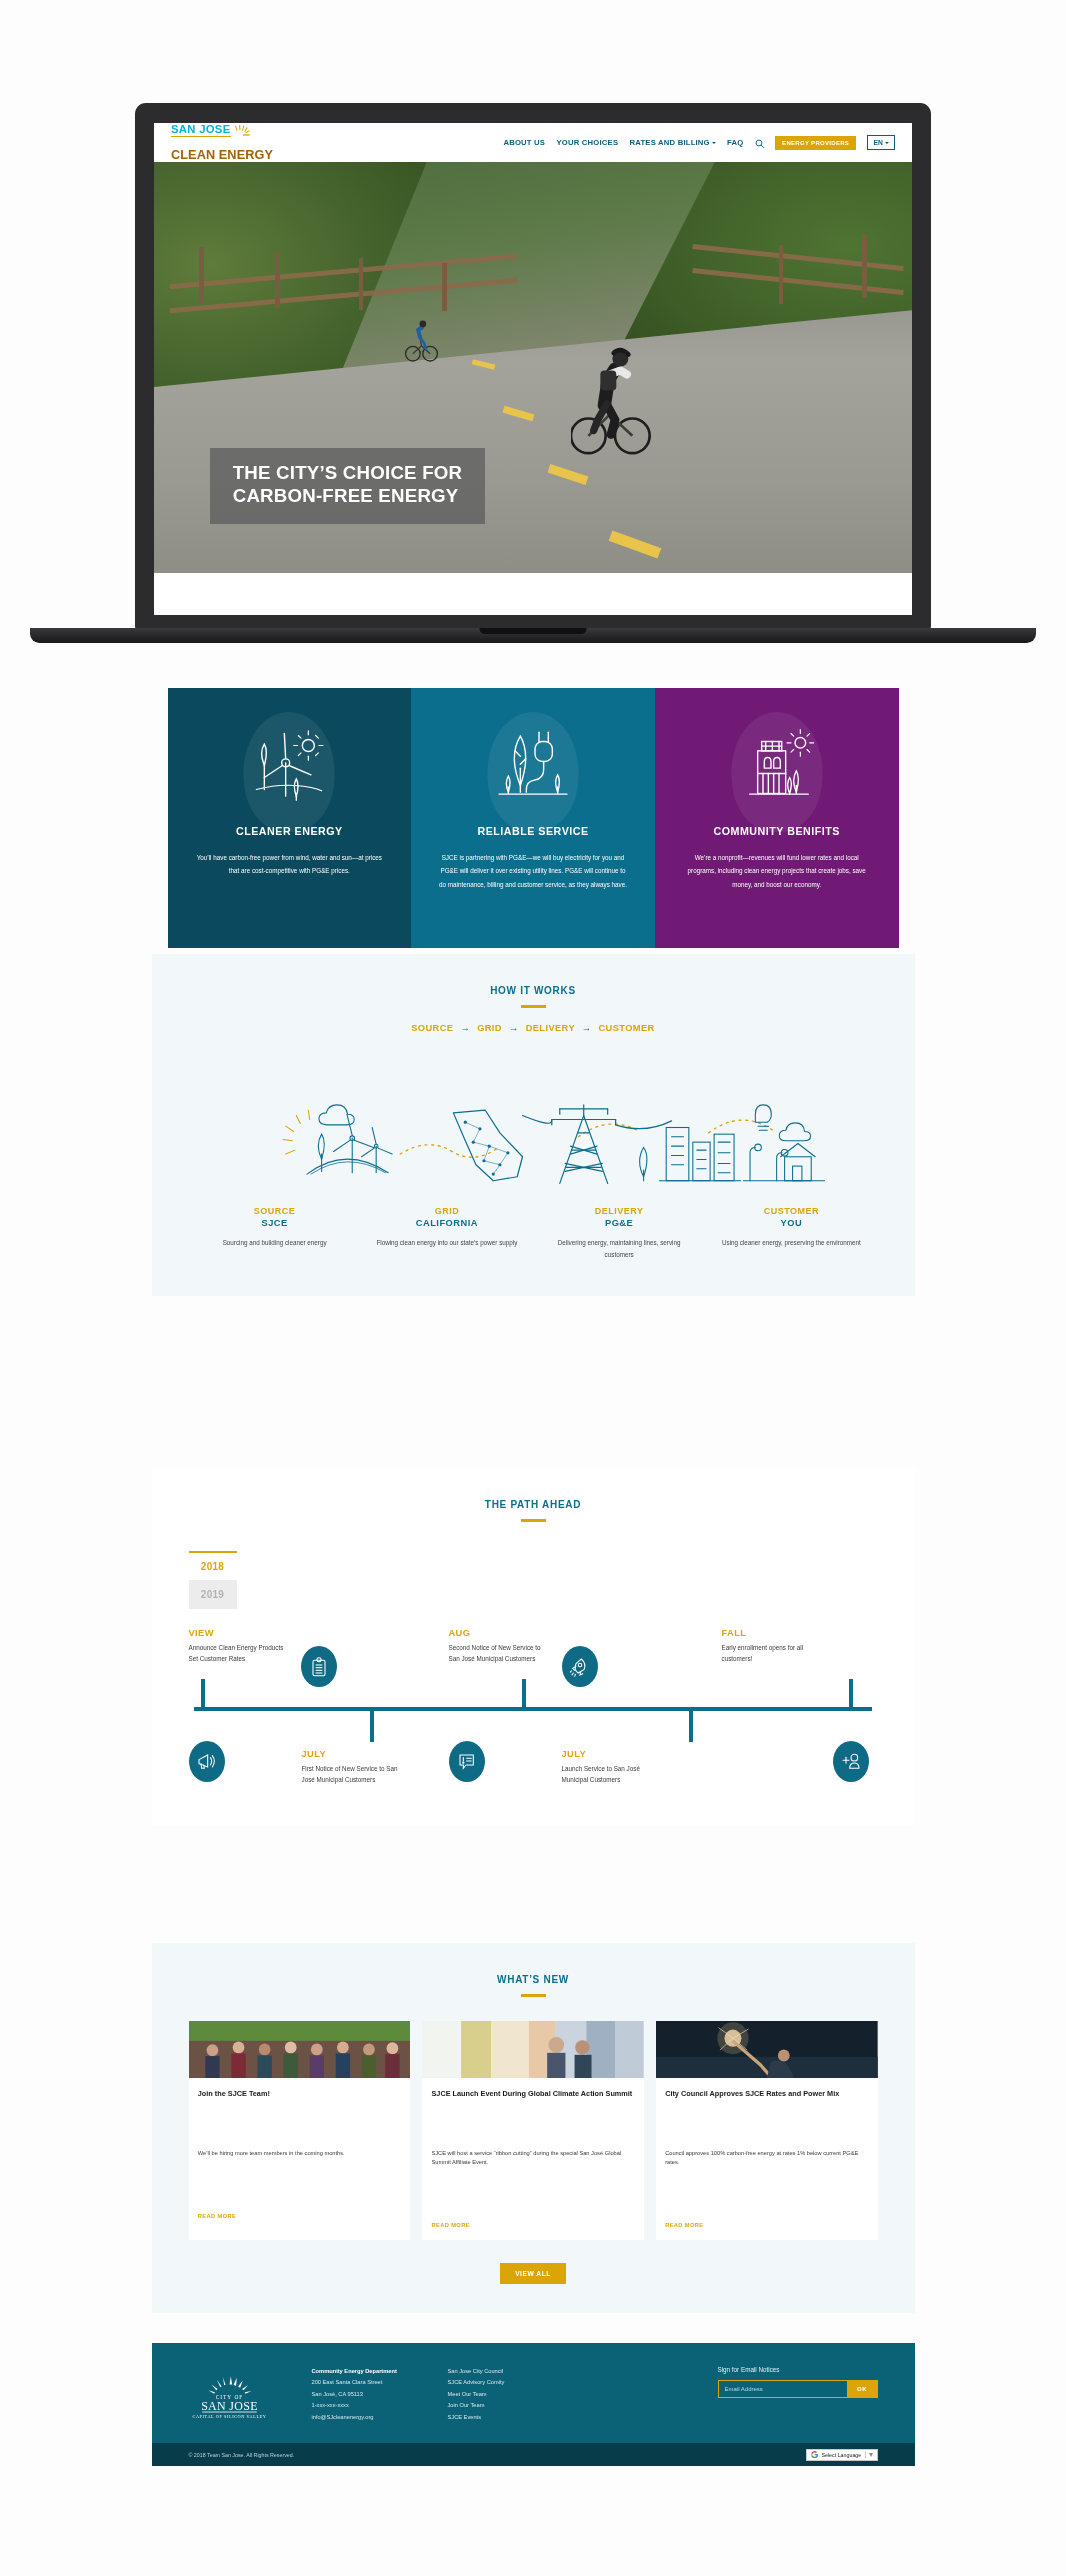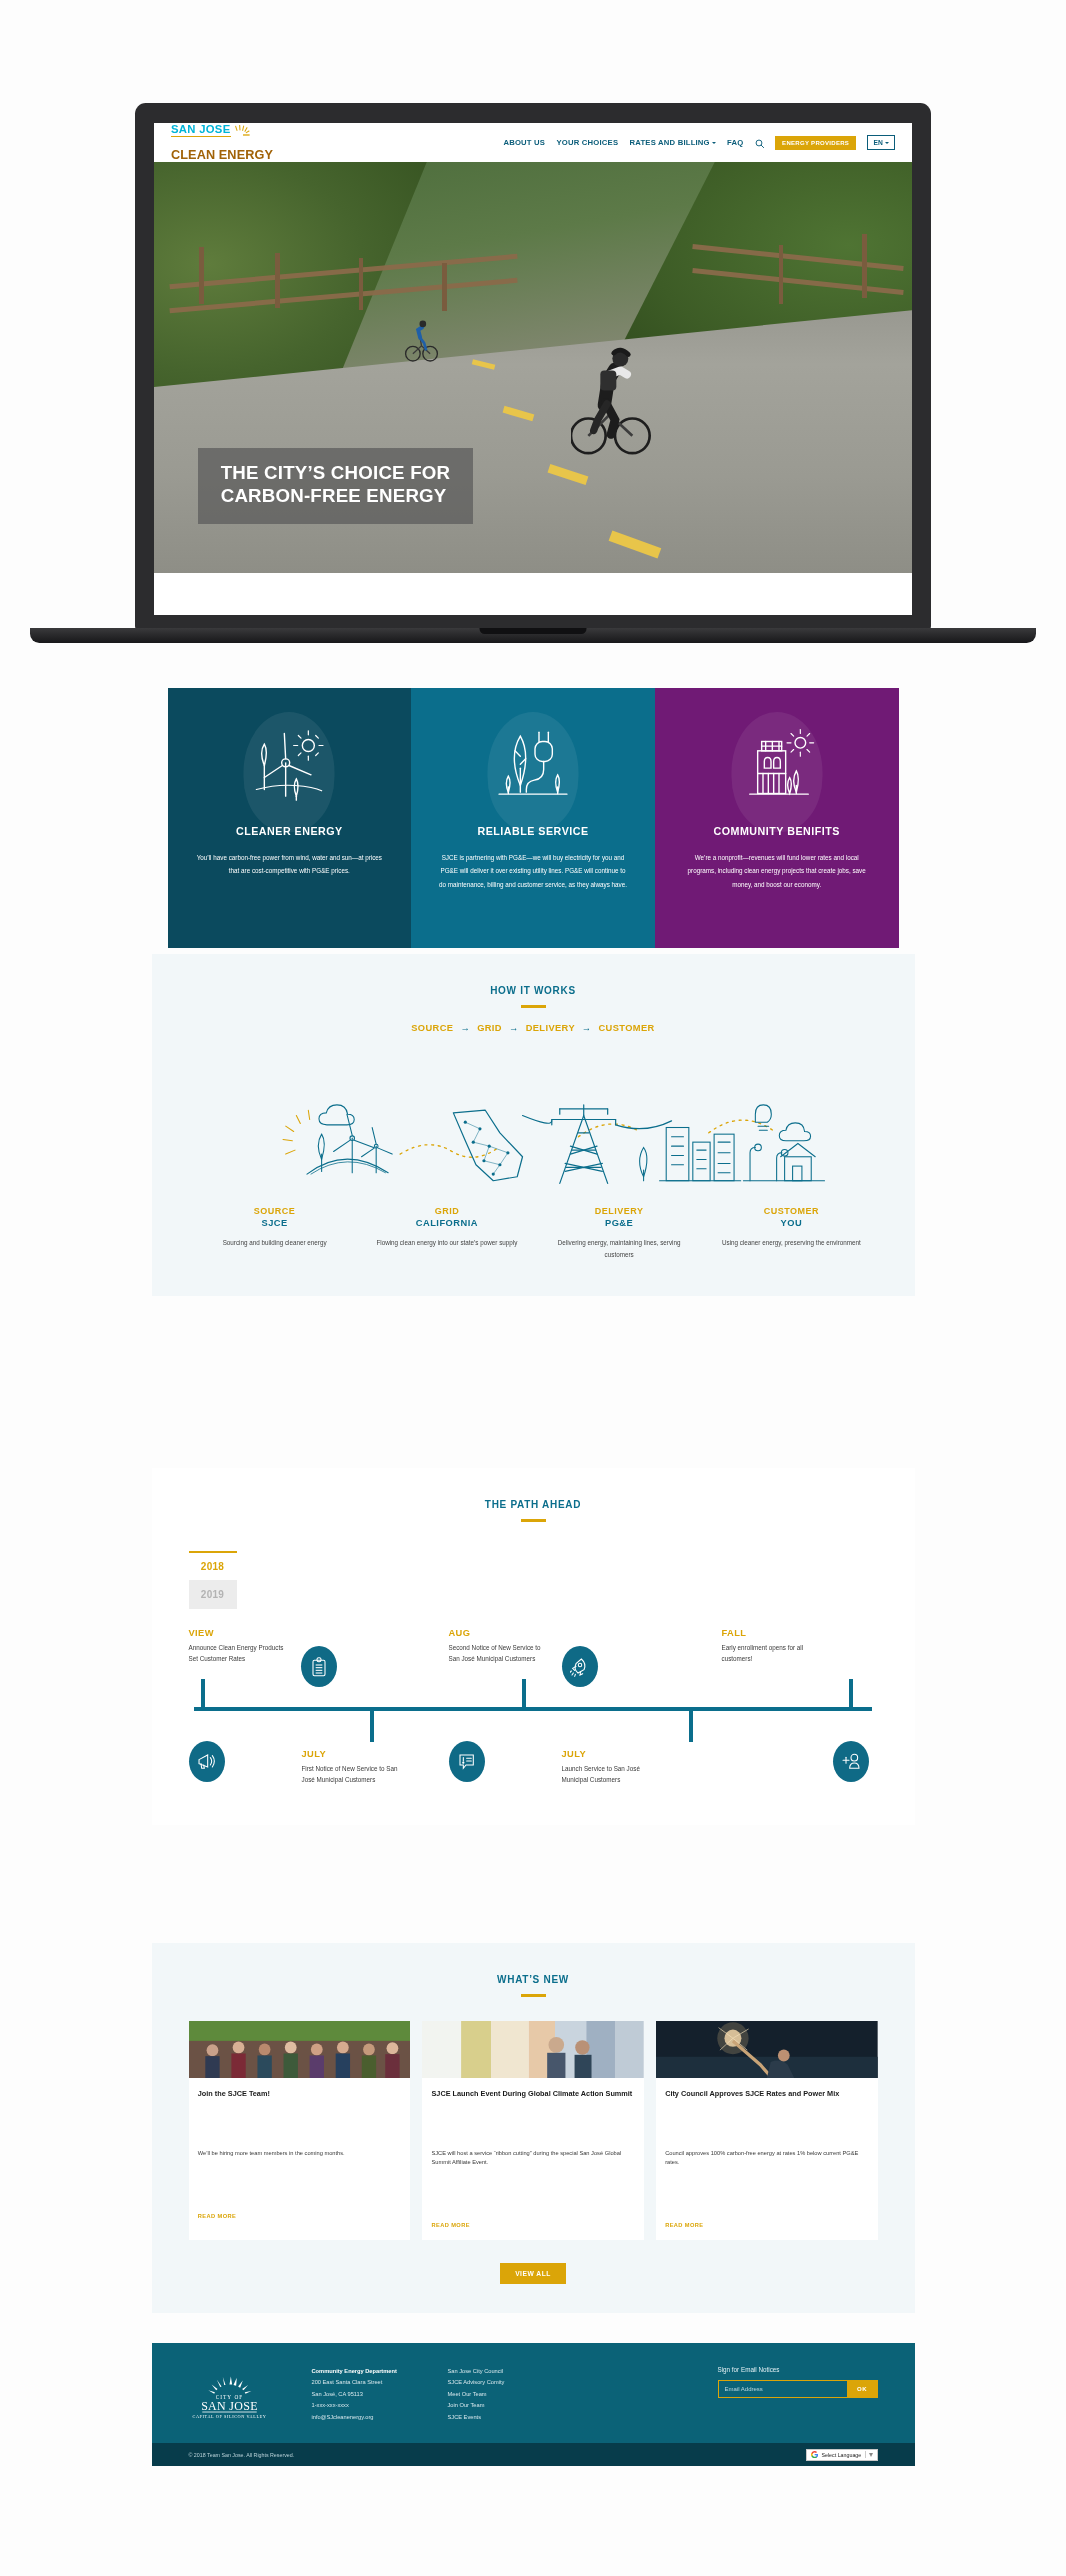--- a/index.html
+++ b/index.html
@@ -99,21 +99,21 @@
     clip-path: polygon(38% 0, 100% 0, 100% 100%, 0 100%);
   }
   .hero-fence {
     position: absolute; height: 4.7px; background: #8a6a4a; opacity: .95;
   }
   .hero-fence-post {
     position: absolute; width: 4.7px; background: #7a5c3e;
   }
   .cyclist { position: absolute; }
   .hero-title-box {
-    position: absolute; left: 44px; bottom: 49px;
+    position: absolute; left: 56px; bottom: 49px;
     background: rgba(90,90,90,0.72); padding: 14.7px 23px 16px 23px;
   }
   .hero-title {
     font-family: "Liberation Sans Narrow", "Liberation Sans", sans-serif;
     font-weight: bold; color: #ffffff; font-size: 18.7px; line-height: 1.22;
     letter-spacing: 0.2px;
   }
 
   
   .features { display: flex; width: 731px; margin: 13px auto; position: relative; }

